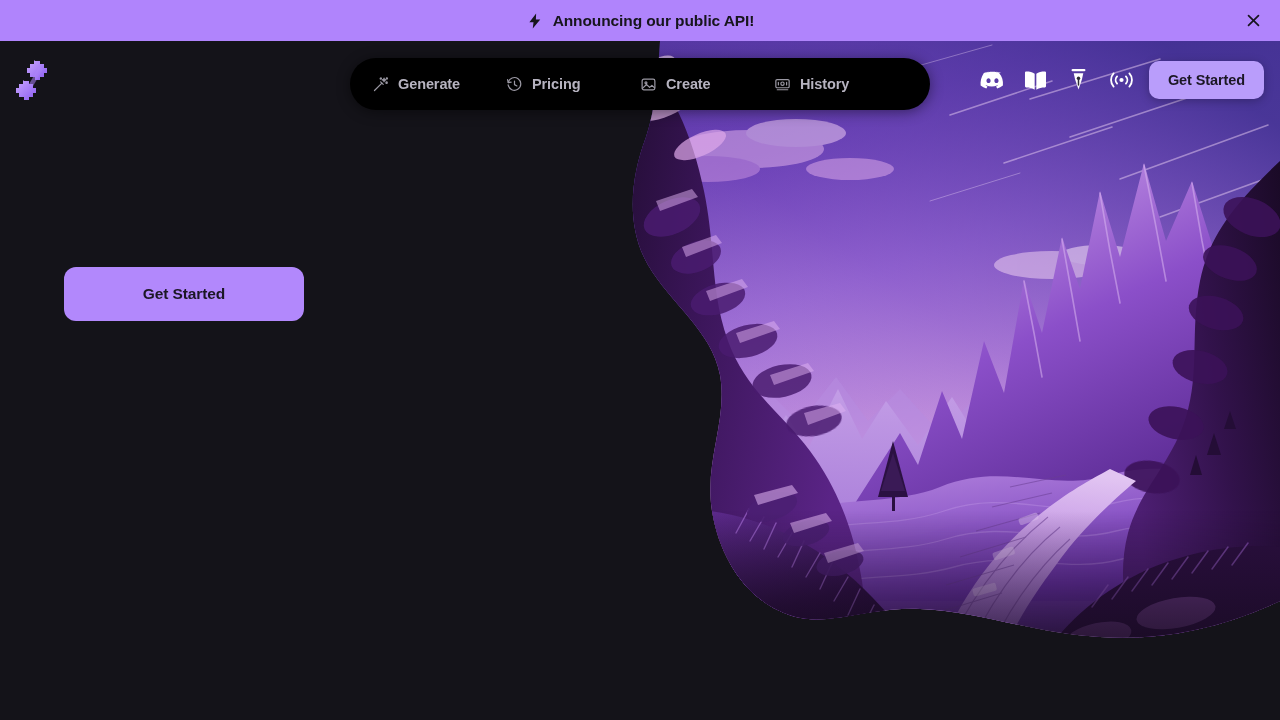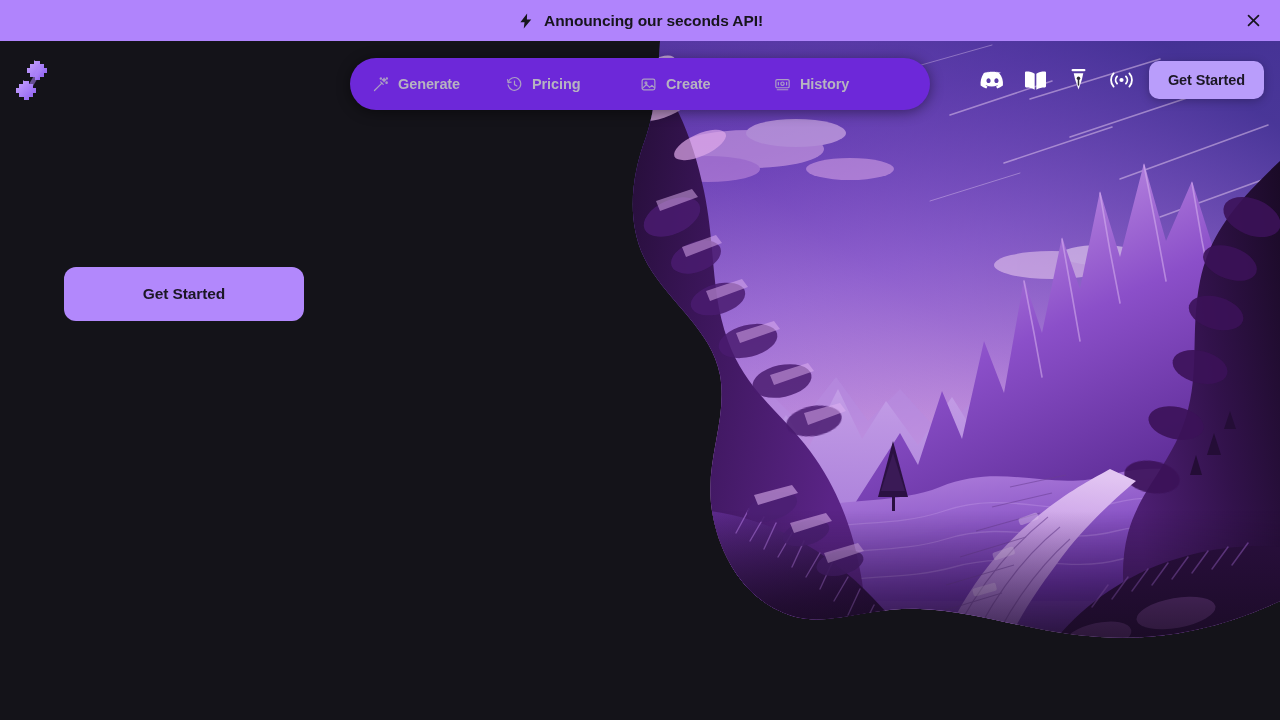--- a/index.html
+++ b/index.html
@@ -46,21 +46,21 @@
   }
   #logo{
     position:absolute; left:14px; top:14px;
     width:36px; height:50px; display:flex; align-items:center; justify-content:center;
     cursor:pointer;
   }
 
   #main-nav{
     position:absolute; left:350px; top:17px;
     width:580px; height:52px;
-    background:#6d28d9;
+    background:#000000;
     border-radius:26px;
     display:flex; align-items:center;
     padding:0 22px;
     box-shadow:0 2px 14px rgba(0,0,0,0.45);
   }
   .nav-item{
     flex:1 1 0;
     display:flex; align-items:center; justify-content:flex-start;
     gap:9px;
     cursor:pointer;
@@ -378,21 +378,21 @@
         <rect x="0" y="470" width="680" height="170" fill="url(#bottomFade)"></rect>
       </g>
     </svg>
   </div>
 
   <div id="announce-bar">
     <div id="announce-inner">
       <svg id="announce-bolt" viewBox="0 0 24 24" fill="#17151d">
         <path d="M13.5 2 L4.5 13.5 H10 L9 22 L19 10 H13.2 Z"></path>
       </svg>
-      <span id="announce-text">Announcing our seconds API!</span>
+      <span id="announce-text">Announcing our public API!</span>
     </div>
     <button id="announce-close" aria-label="Close">
       <svg width="17" height="17" viewBox="0 0 24 24" fill="none" stroke="#17151d" stroke-width="2.4" stroke-linecap="round">
         <line x1="5" y1="5" x2="19" y2="19"></line>
         <line x1="19" y1="5" x2="5" y2="19"></line>
       </svg>
     </button>
   </div>
 
   <header id="site-header">

